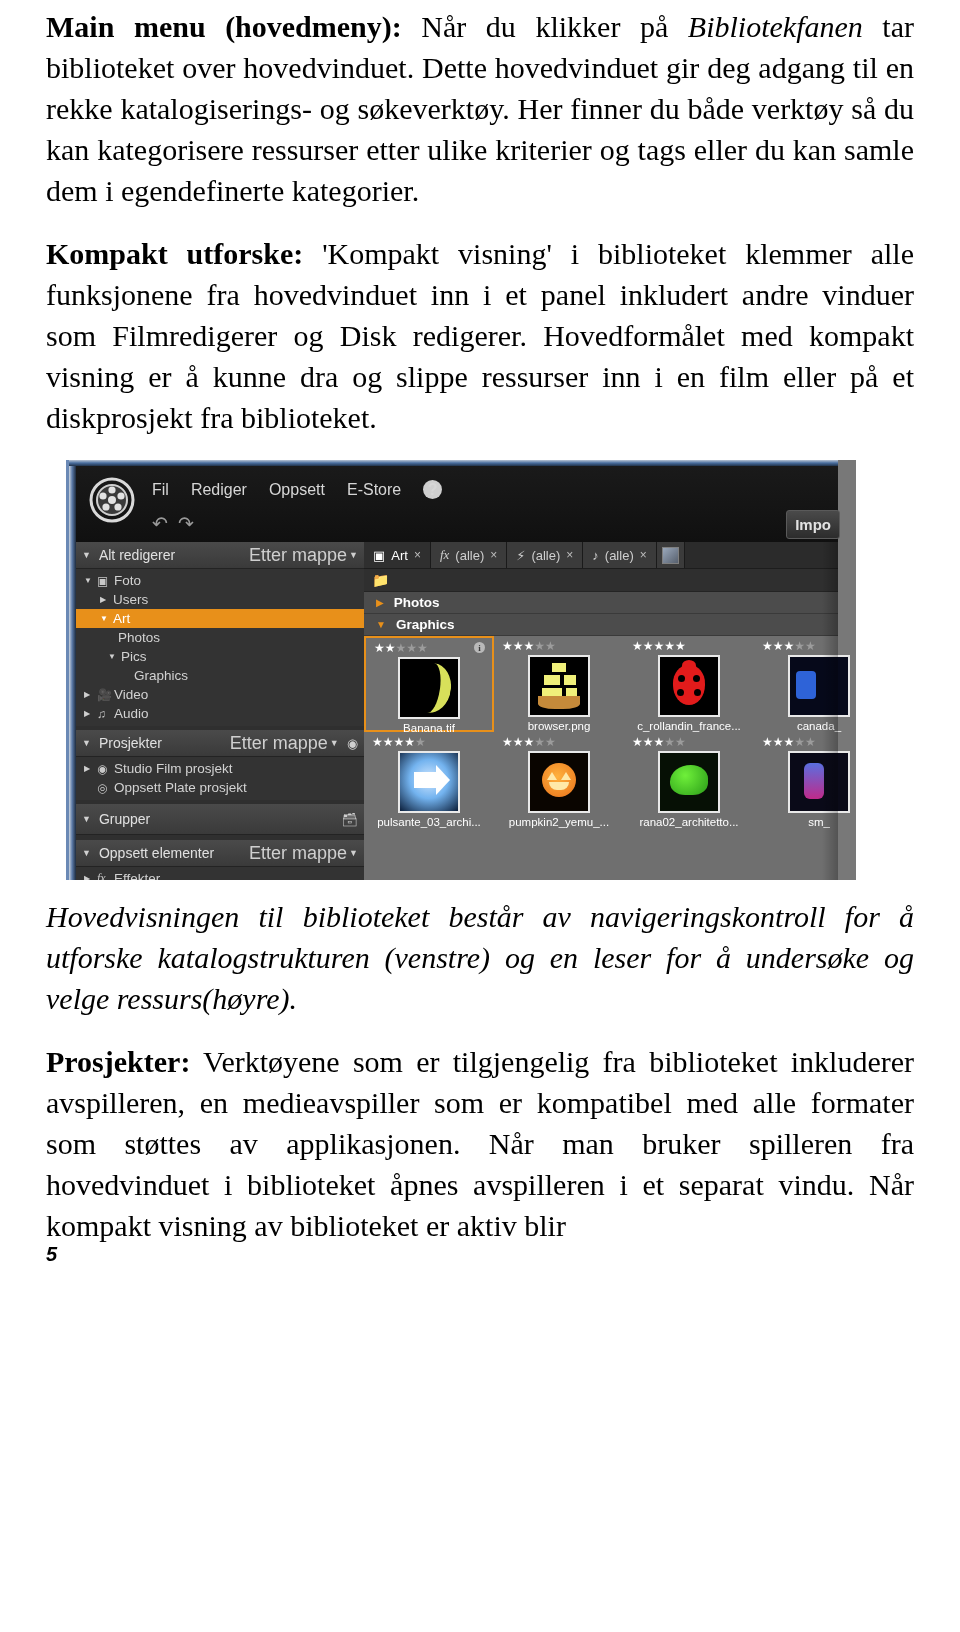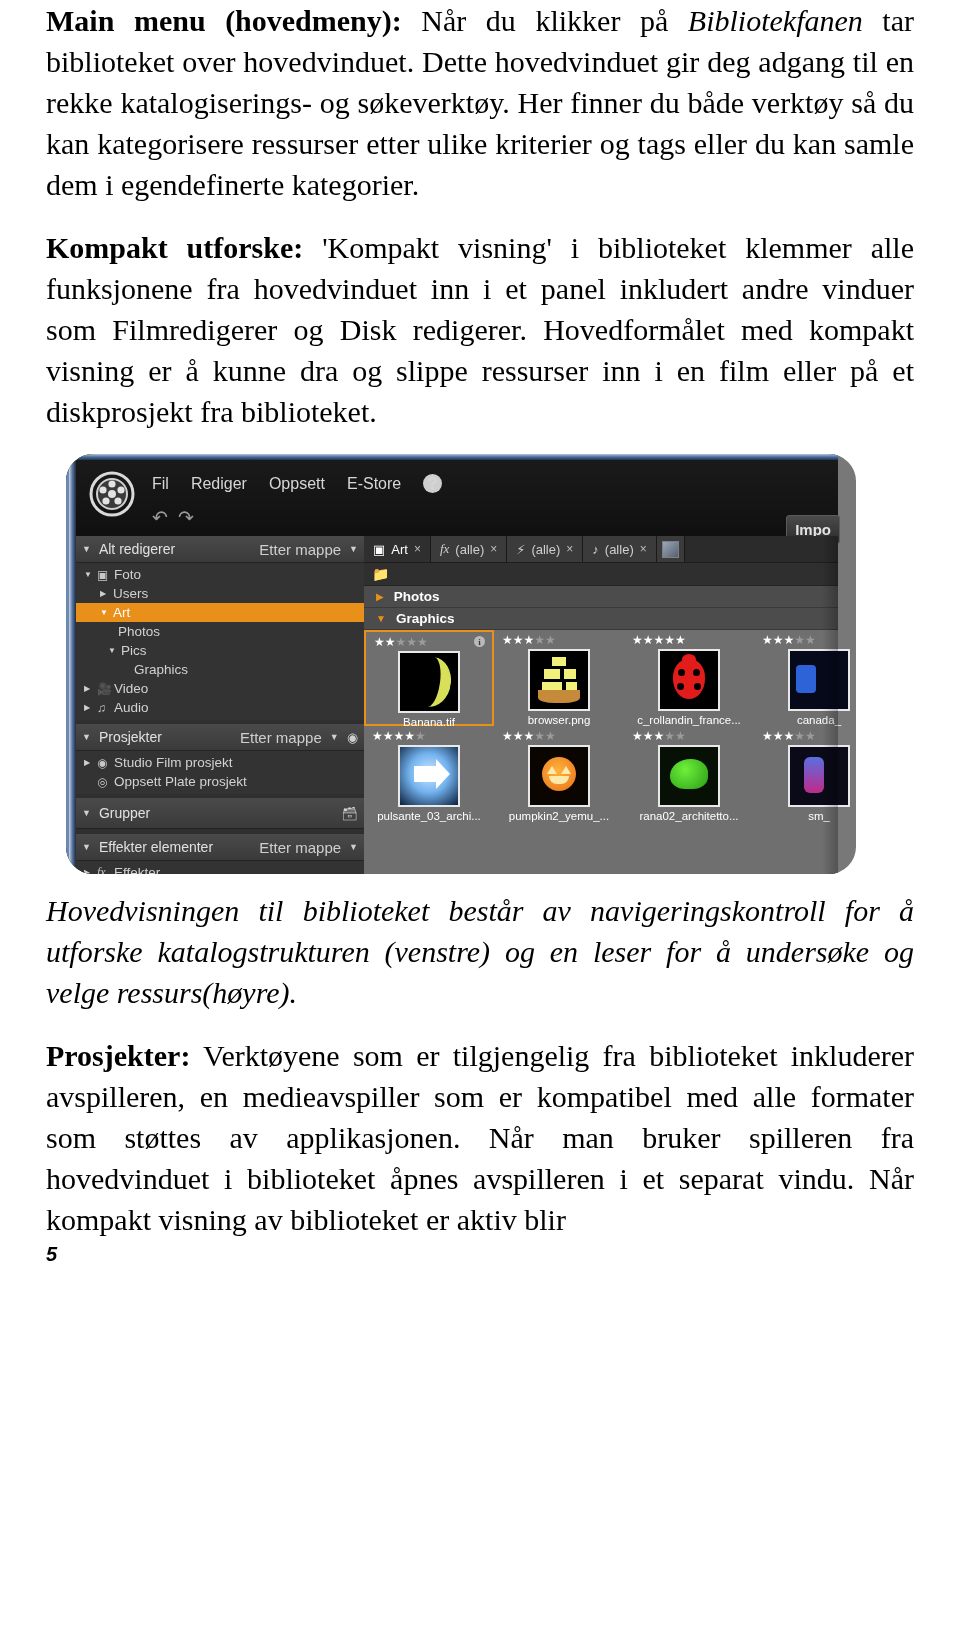--- a/index.html
+++ b/index.html
@@ -13,21 +13,21 @@
     font-family: "Liberation Serif", "DejaVu Serif", serif;
     color: #000000;
     position: relative;
     overflow: hidden;
   }
   .page {
     position: relative;
     width: 960px;
     height: 1288px;
     box-sizing: border-box;
-    padding: 0 46px;
+    padding: 6px 46px;
   }
   p.body-text {
     margin: 0 0 0 0;
     font-size: 30px;
     line-height: 41px;
     text-align: justify;
     text-justify: inter-word;
     hyphens: none;
   }
   p.body-text.gap { margin-top: 22px; }
@@ -57,21 +57,20 @@
   
   .shot {
     position: relative;
     margin: 22px 0 16px 20px;
     width: 790px;
     height: 420px;
     background: #787878;
     font-family: "Liberation Sans", "DejaVu Sans", sans-serif;
     overflow: hidden;
     box-sizing: border-box;
-    border-radius: 27px;
   }
   .shot-frame {
     position: absolute;
     left: 0; top: 0;
     width: 772px;
     height: 420px;
     border-left: 3px solid #6b89b5;
     border-top: 3px solid #4a6party;
     box-sizing: border-box;
     background: #2b2b2b;
@@ -111,21 +110,21 @@
     width: 19px; height: 19px; border-radius: 50%;
     background: #cfcfcf; color: #1a1a1a; font-size: 13px; font-weight: bold;
   }
   .undo-redo {
     position: absolute; left: 76px; top: 46px;
     display: flex; gap: 10px;
     color: #9a9a9a; font-size: 19px;
   }
   .import-btn {
     position: absolute;
-    right: -2px; top: 55px;
+    right: -2px; top: 44px;
     background: linear-gradient(to bottom,#4a4a4a,#2c2c2c);
     border: 1px solid #5a5a5a;
     border-radius: 3px;
     color: #e2e2e2;
     font-size: 15px; font-weight: bold;
     padding: 5px 8px;
     white-space: nowrap;
   }
   
   .sidebar {
@@ -138,21 +137,21 @@
   .sb-header {
     height: 26px;
     background: linear-gradient(to bottom,#4a4a4a,#3a3a3a);
     border-bottom: 1px solid #232323;
     display: flex; align-items: center;
     padding: 0 6px;
     color: #e0e0e0; font-size: 14px;
   }
   .sb-header .tri { margin-right: 8px; font-size: 9px; color: #d0d0d0; }
   .sb-header .spacer { flex: 1; }
-  .sb-header .sortby { font-size: 15px; color: #cfcfcf; margin-right: 8px; }
+  .sb-header .sortby { font-size: 18px; color: #cfcfcf; margin-right: 2px; }
   .sb-header .caret { font-size: 9px; color: #cfcfcf; }
   .sb-header .addicon { margin-left: 8px; font-size: 13px; color: #cfcfcf; }
   .sb-body { background: #333333; padding: 2px 0 3px 0; }
   .sb-row {
     display: flex; align-items: center;
     height: 19px;
     color: #d2d2d2; font-size: 13.5px;
     padding-left: 8px;
     white-space: nowrap;
   }
@@ -430,21 +429,21 @@
 
         <div class="sb-header" style="margin-top:4px;height:30px">
           <span class="tri">▼</span>
           <span>Grupper</span>
           <span class="spacer"></span>
           <span class="addicon">🗃</span>
         </div>
 
         <div class="sb-header" style="margin-top:5px">
           <span class="tri">▼</span>
-          <span>Effekter elementer</span>
+          <span>Oppsett elementer</span>
           <span class="spacer"></span>
           <span class="sortby">Etter mappe</span>
           <span class="caret">▼</span>
         </div>
         <div class="sb-body">
           <div class="sb-row ind1">
             <span class="arr">▶</span>
             <span class="ico" style="font-style:italic;font-family:'Liberation Serif',serif">fx</span>
             <span>Effekter</span>
           </div>

